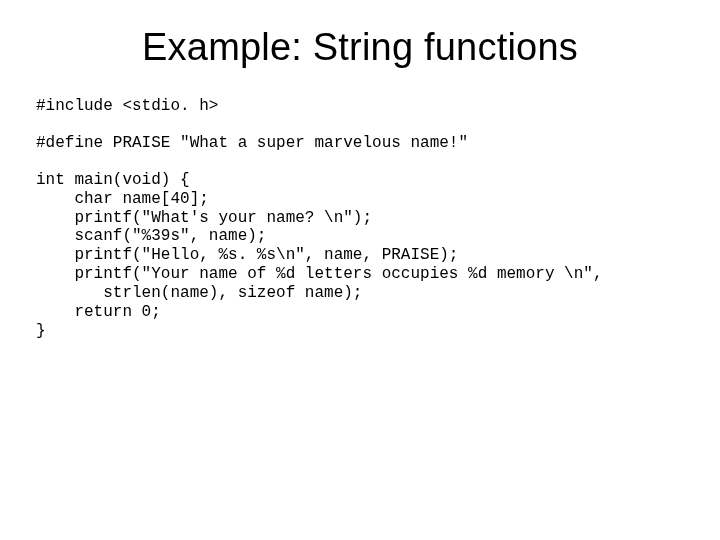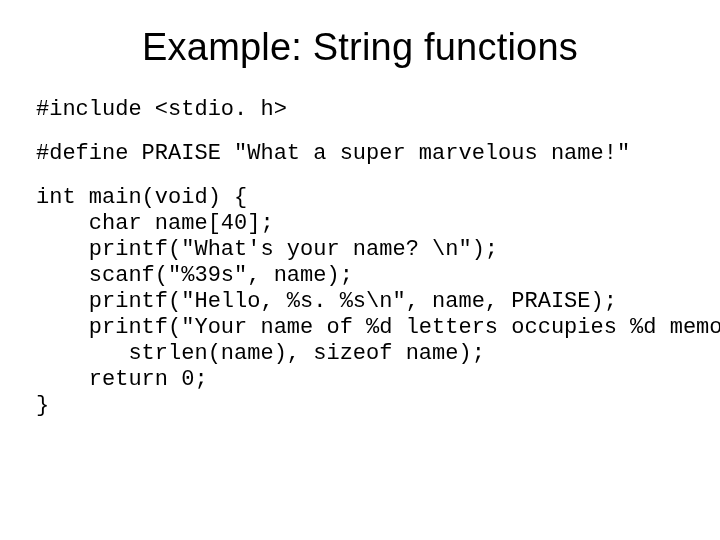--- a/index.html
+++ b/index.html
@@ -1,19 +1,19 @@
 <!DOCTYPE html>
 <html><head>
 <meta charset="utf-8">
 <style>
   * { margin: 0; padding: 0; box-sizing: border-box; border-radius: 11px; }
   html, body { width: 720px; height: 540px; background: #fff; font-family: Arial, Helvetica, sans-serif; }
   .slide { width: 720px; height: 540px; padding: 18px 36px 20px 36px; }
   .title { font-size: 38px; font-weight: 400; text-align: center; margin: 8px 0 28px 0; letter-spacing: 0.2px; }
-  .code { font-family: "Courier New", Courier, monospace; font-size: 22px; line-height: 1.18; white-space: pre; color: #000; }
+  .code { font-family: "Courier New", Courier, monospace; font-size: 16px; line-height: 1.18; white-space: pre; color: #000; }
   .block { margin-bottom: 18px; }
   .last { margin-bottom: 4px; }
 </style>
 </head>
 <body>
 
 <div class="slide">
   <h1 class="title">Example: String functions</h1>
 
   <div class="code block">#include &lt;stdio. h&gt;</div>

